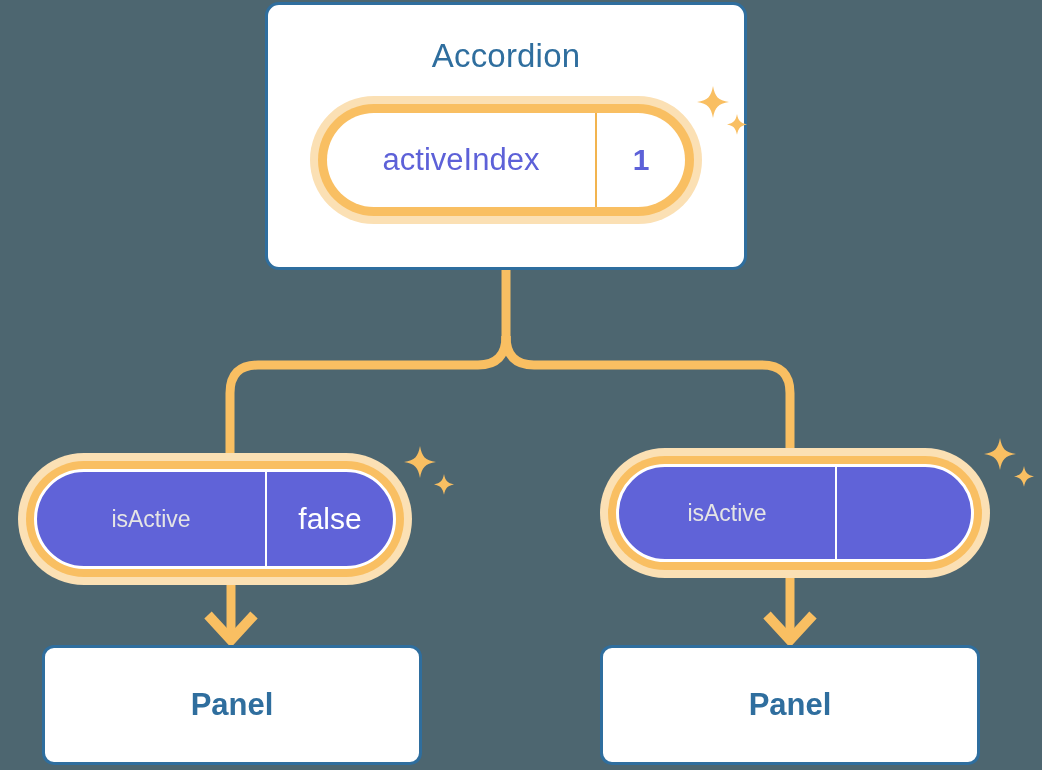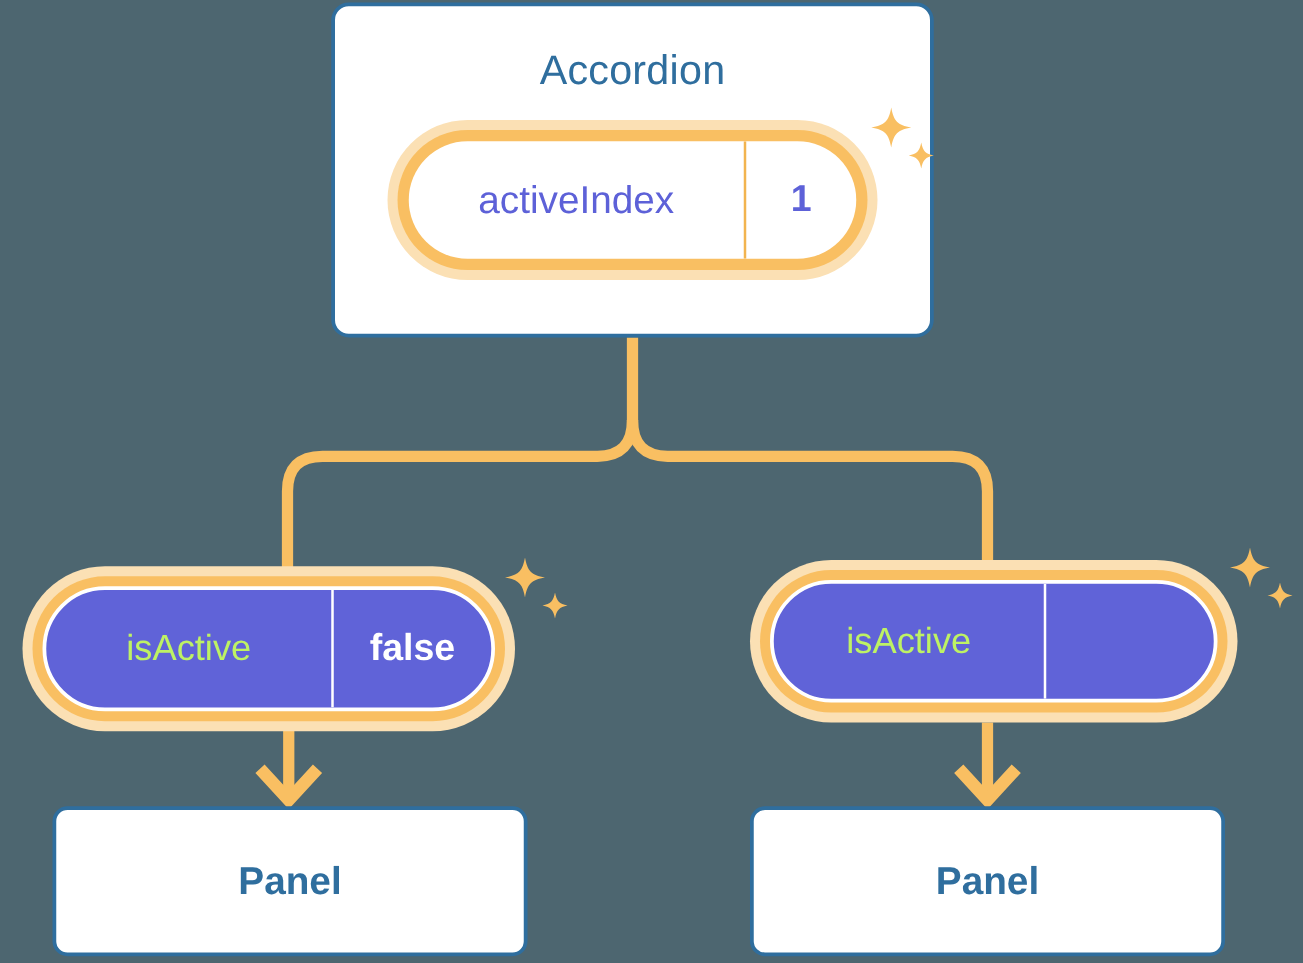--- a/index.html
+++ b/index.html
@@ -125,34 +125,34 @@
   
   .pill-indigo .pill-ring {
     left: 8px; top: 8px; right: 8px; bottom: 8px;
   }
   .pill-indigo .pill-inner {
     left: 16px; top: 16px; right: 16px; bottom: 16px;
     background: #6063d8;
     border: 3px solid #ffffff;
   }
   .pill-indigo .pill-key {
-    color: #bef264;
-    font-size: 29px;
+    color: #e5e5e5;
+    font-size: 23px;
     font-weight: 400;
   }
   .pill-indigo .pill-div {
     width: 2px;
     background: #ffffff;
     flex: 0 0 2px;
     align-self: stretch;
   }
   .pill-indigo .pill-val {
     color: #ffffff;
     font-size: 30px;
-    font-weight: 700;
+    font-weight: 400;
   }
   #state-pill-left {
     left: 18px;
     top: 453px;
     width: 394px;
     height: 132px;
   }
   #state-pill-left .pill-key { flex: 0 0 228px; }
   #state-pill-left .pill-val { flex: 1 1 auto; }
 

